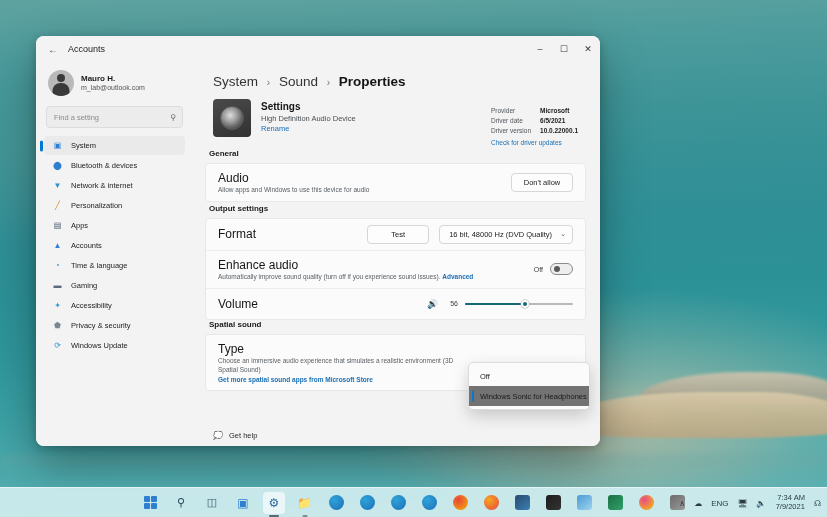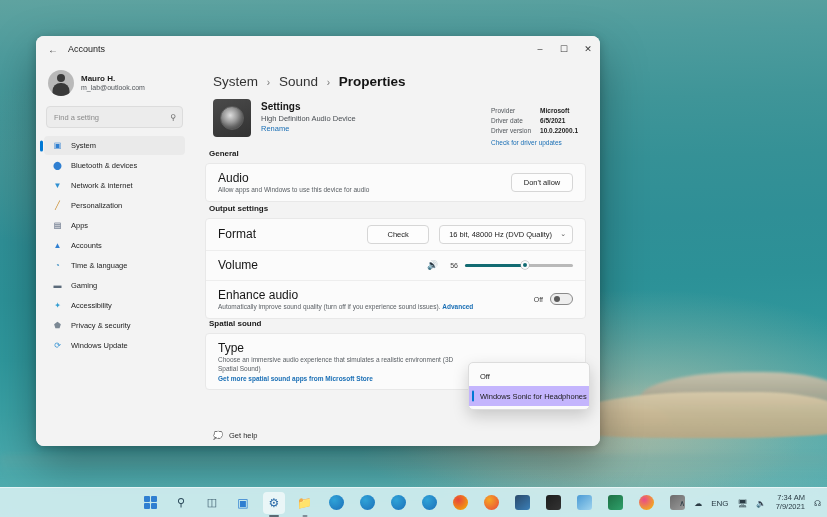--- a/index.html
+++ b/index.html
@@ -246,21 +246,21 @@
   
   #flyout {
     position: absolute; right: 10px; top: 300px; width: 122px;
     background: #fbfbfb; border: 1px solid #dcdcdc; border-radius: 5px;
     box-shadow: 0 6px 16px rgba(0,0,0,0.18); padding: 3px 0; z-index: 30;
   }
   .fly-item {
     height: 20px; display: flex; align-items: center; padding-left: 11px;
     font-size: 7.5px; color: #1b1b1b; position: relative;
   }
-  .fly-item.sel { background: #c4b5fd; }
+  .fly-item.sel { background: #737373; }
   .fly-item.sel::before {
     content: ''; position: absolute; left: 3px; top: 50%;
     transform: translateY(-50%); width: 2px; height: 11px;
     border-radius: 2px; background: #0078d4;
   }
 
   #gethelp {
     position: absolute; left: 22px; bottom: 6px;
     display: flex; align-items: center; gap: 6px;
     font-size: 7.5px; color: #2c2c2c;
@@ -405,54 +405,54 @@
           </div>
         </div>
 
         <div class="sec-title" style="margin-top:2px;">Output settings</div>
         <div class="group">
 
           <div class="row">
             <div class="row-label">
               <div class="row-title">Format</div>
             </div>
-            <div class="btn" style="min-width:62px;">Check</div>
+            <div class="btn" style="min-width:62px;">Test</div>
             <div class="combo">
               <span>16 bit, 48000 Hz (DVD Quality)</span>
               <span class="chev">⌄</span>
+            </div>
+          </div>
+
+          <div class="row">
+            <div class="row-label">
+              <div class="row-title">Enhance audio</div>
+              <div class="row-desc">
+                <span>Automatically improve sound quality (turn off if you experience sound issues).</span>
+                <span class="lnk">Advanced</span>
+              </div>
+            </div>
+            <div class="toggle-wrap">
+              <span class="toggle-state">Off</span>
+              <div class="toggle">
+                <div class="knob"></div>
+              </div>
             </div>
           </div>
 
           <div class="row">
             <div class="row-label">
               <div class="row-title">Volume</div>
             </div>
             <div class="vol">
               <span style="font-size:9px;color:#3d3d3d;">🔊</span>
               <span class="vol-num">56</span>
               <div class="slider">
                 <div class="track"></div>
                 <div class="fill" id="vol-fill" style="width: 56%;"></div>
                 <div class="thumb" id="vol-thumb" style="left: 56%;"></div>
-              </div>
-            </div>
-          </div>
-
-          <div class="row">
-            <div class="row-label">
-              <div class="row-title">Enhance audio</div>
-              <div class="row-desc">
-                <span>Automatically improve sound quality (turn off if you experience sound issues).</span>
-                <span class="lnk">Advanced</span>
-              </div>
-            </div>
-            <div class="toggle-wrap">
-              <span class="toggle-state">Off</span>
-              <div class="toggle">
-                <div class="knob"></div>
               </div>
             </div>
           </div>
         </div>
 
         <div class="sec-title" style="margin-top:0;">Spatial sound</div>
         <div class="group">
           <div class="row" style="min-height:40px;align-items:flex-start;">
             <div class="row-label">
               <div class="row-title">Type</div>

